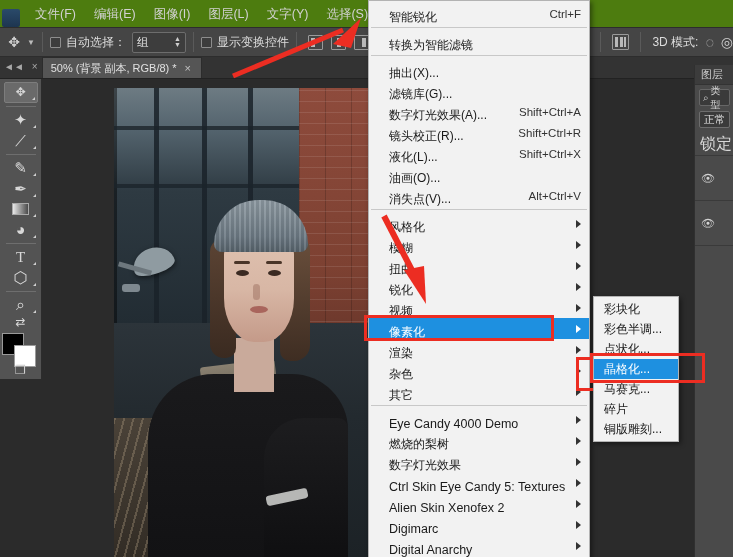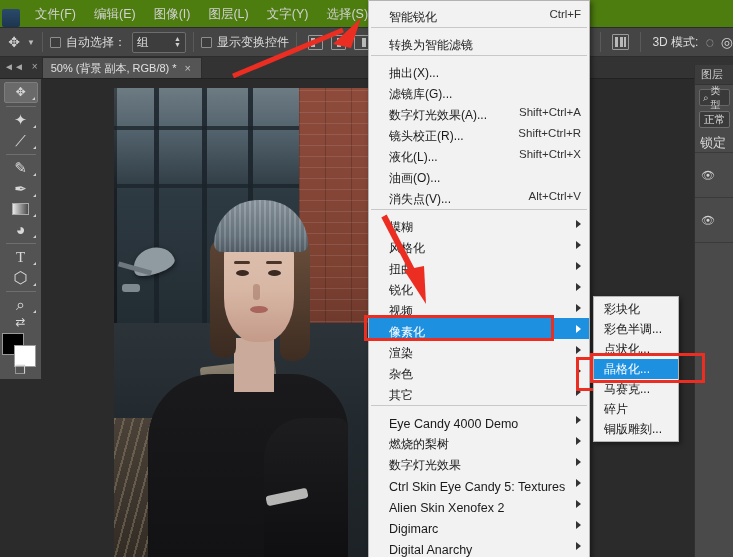--- a/index.html
+++ b/index.html
@@ -213,21 +213,21 @@
   #rp-search{
     margin:4px 3px 0 4px; height:17px; background:#3a3a3a; border:1px solid #666;
     border-radius:2px; display:flex; align-items:center; padding-left:3px;
     color:#d0d0d0; font-size:10px; gap:2px;
   }
   #rp-blend{
     margin:5px 3px 0 4px; height:17px; background:#3a3a3a; border:1px solid #6d6d6d;
     border-radius:2px; color:#e0e0e0; font-size:10.5px;
     display:flex; align-items:center; padding-left:4px;
   }
-  #rp-lock{ margin:6px 0 0 5px; color:#d8d8d8; font-size:13px; }
+  #rp-lock{ margin:6px 0 0 5px; color:#d8d8d8; font-size:16px; }
   .rp-layerrow{
     height:45px; border-top:1px solid #3a3a3a; display:flex; align-items:center;
     padding-left:6px;
   }
   .eye-ico{ color:#d3d3d3; font-size:11px; }
   #rp-rest{ flex:1; background:#4a4a4a; border-top:1px solid #3a3a3a; }
 
   
   #filtermenu{
     position:absolute; left:368px; top:0; width:222px;
@@ -456,25 +456,25 @@
     <span class="lbl">油画(O)...</span>
     <span class="sc"></span>
   </div>
   <div class="fm-row">
     <span class="lbl">消失点(V)...</span>
     <span class="sc">Alt+Ctrl+V</span>
   </div>
   <div class="fm-sep"></div>
 
   <div class="fm-row">
+    <span class="lbl">风格化</span>
+    <span class="arw"></span>
+  </div>
+  <div class="fm-row">
     <span class="lbl">模糊</span>
-    <span class="arw"></span>
-  </div>
-  <div class="fm-row">
-    <span class="lbl">风格化</span>
     <span class="arw"></span>
   </div>
   <div class="fm-row">
     <span class="lbl">扭曲</span>
     <span class="arw"></span>
   </div>
   <div class="fm-row">
     <span class="lbl">锐化</span>
     <span class="arw"></span>
   </div>

